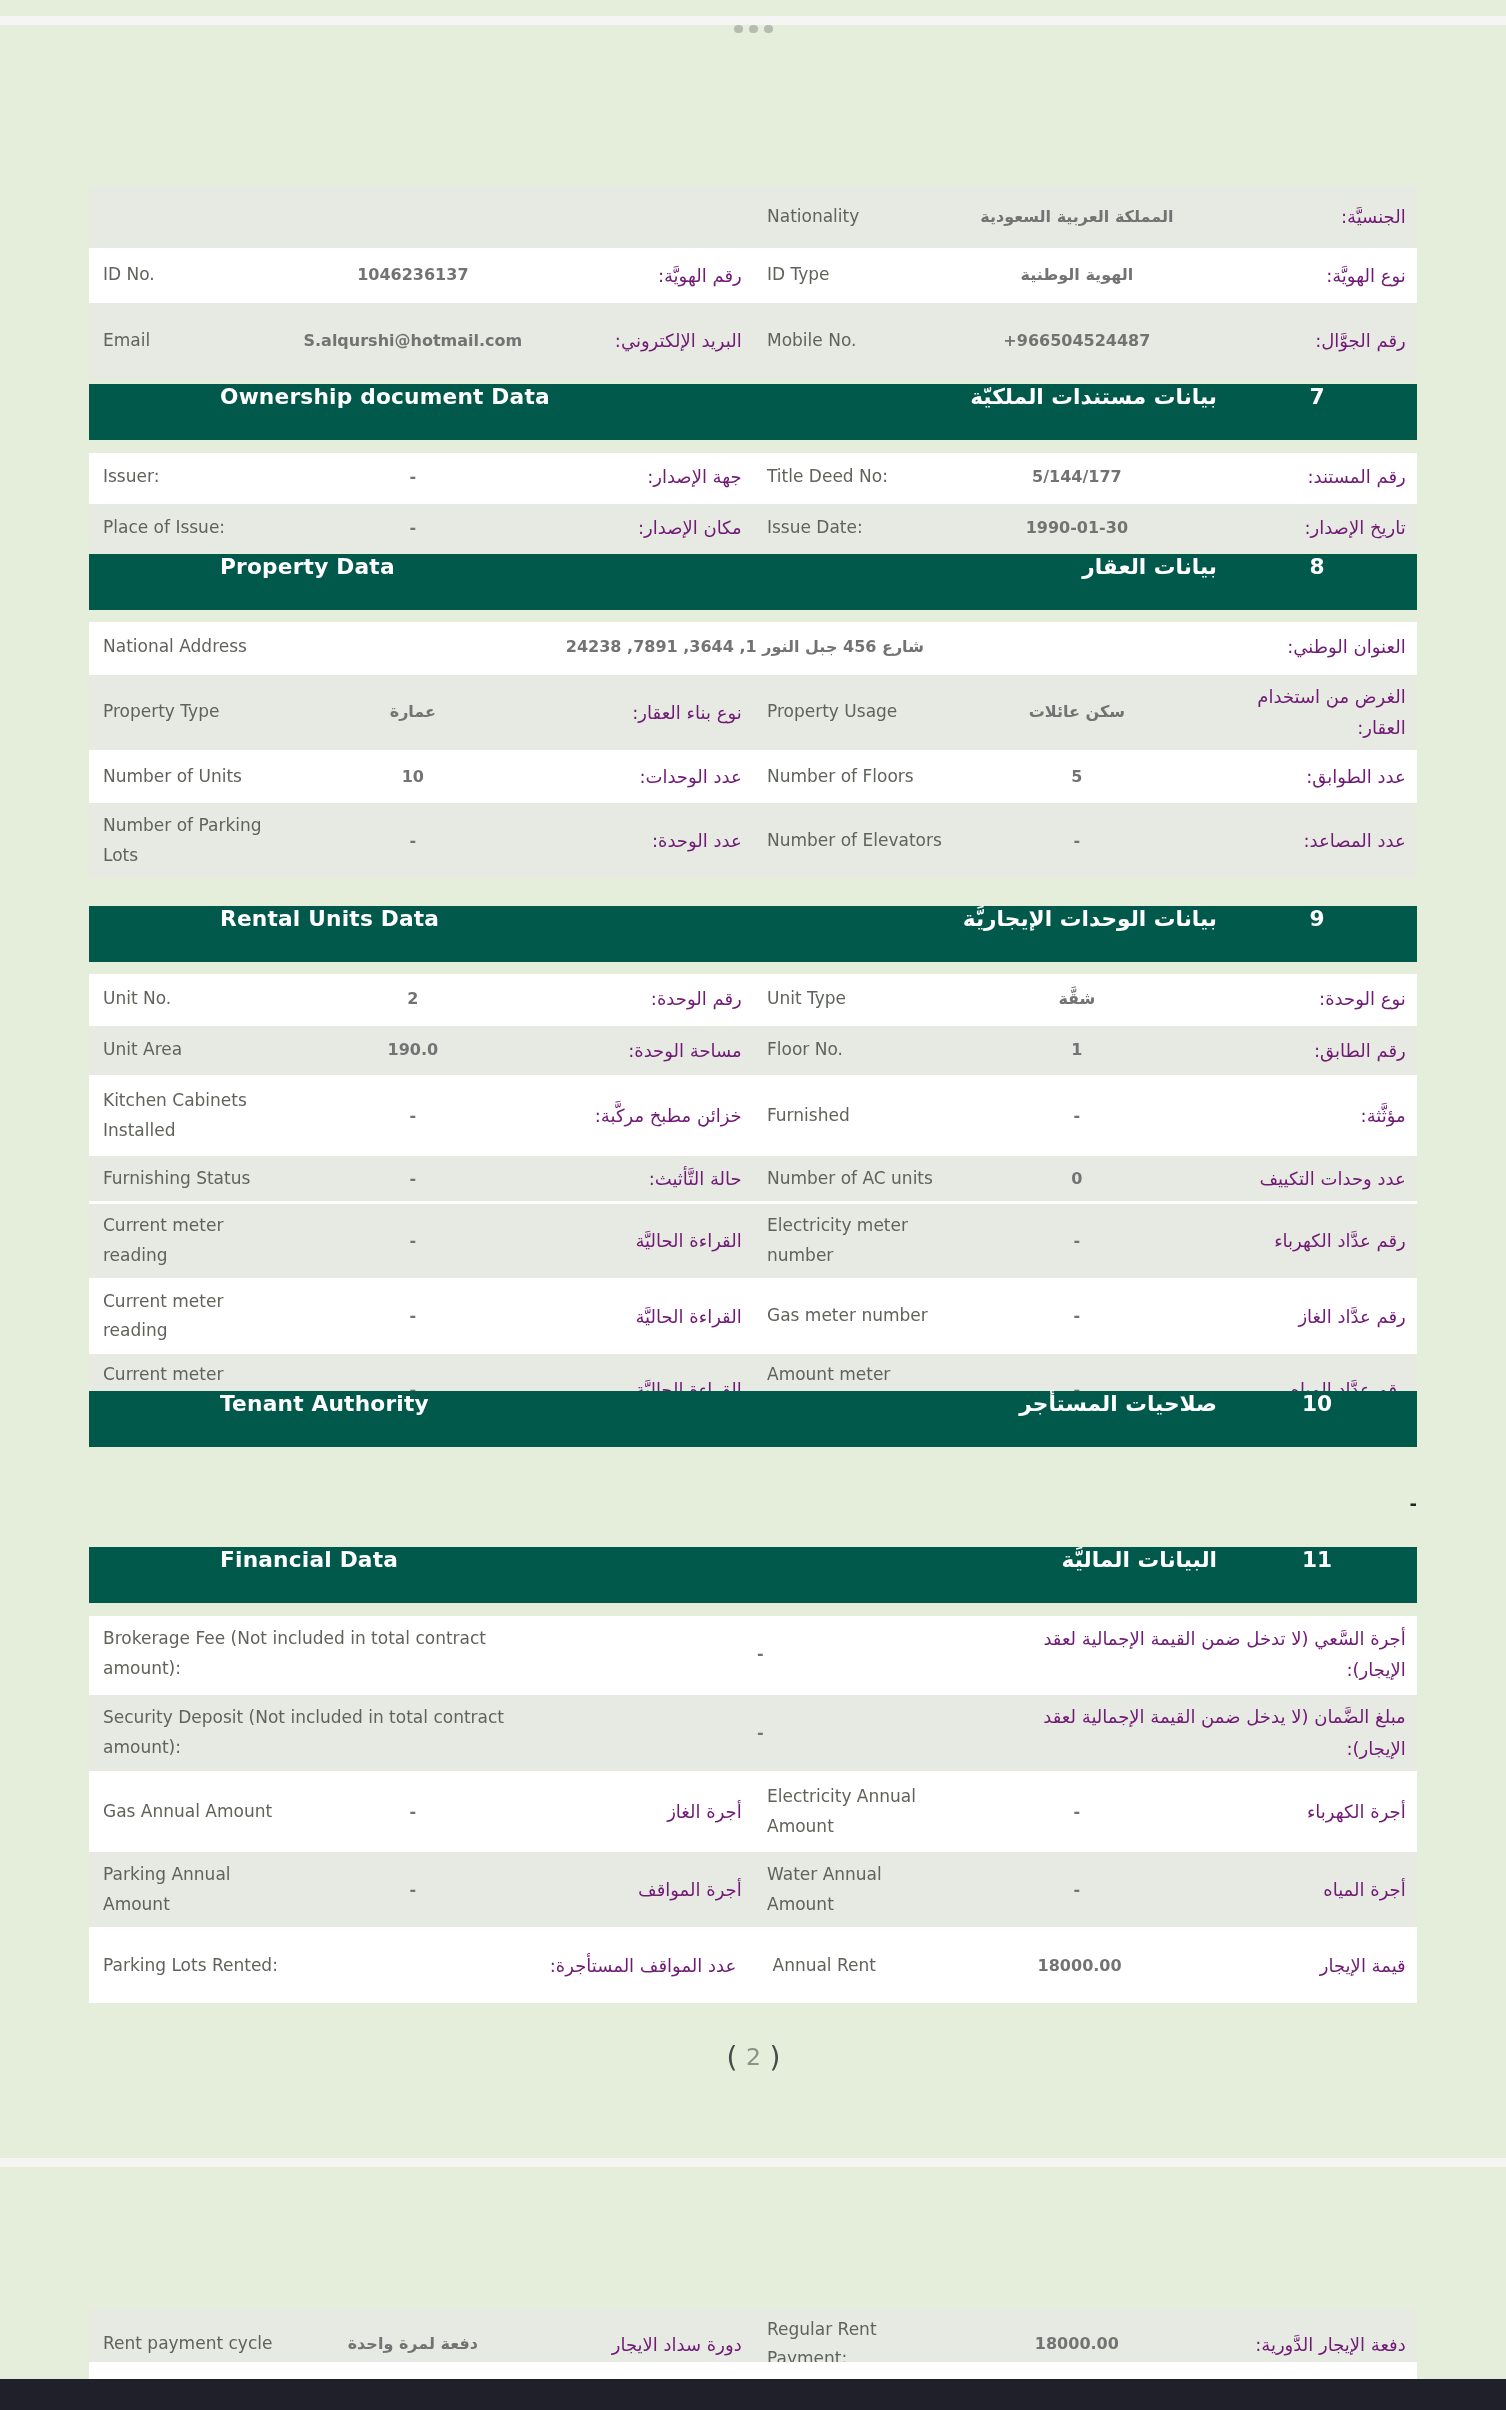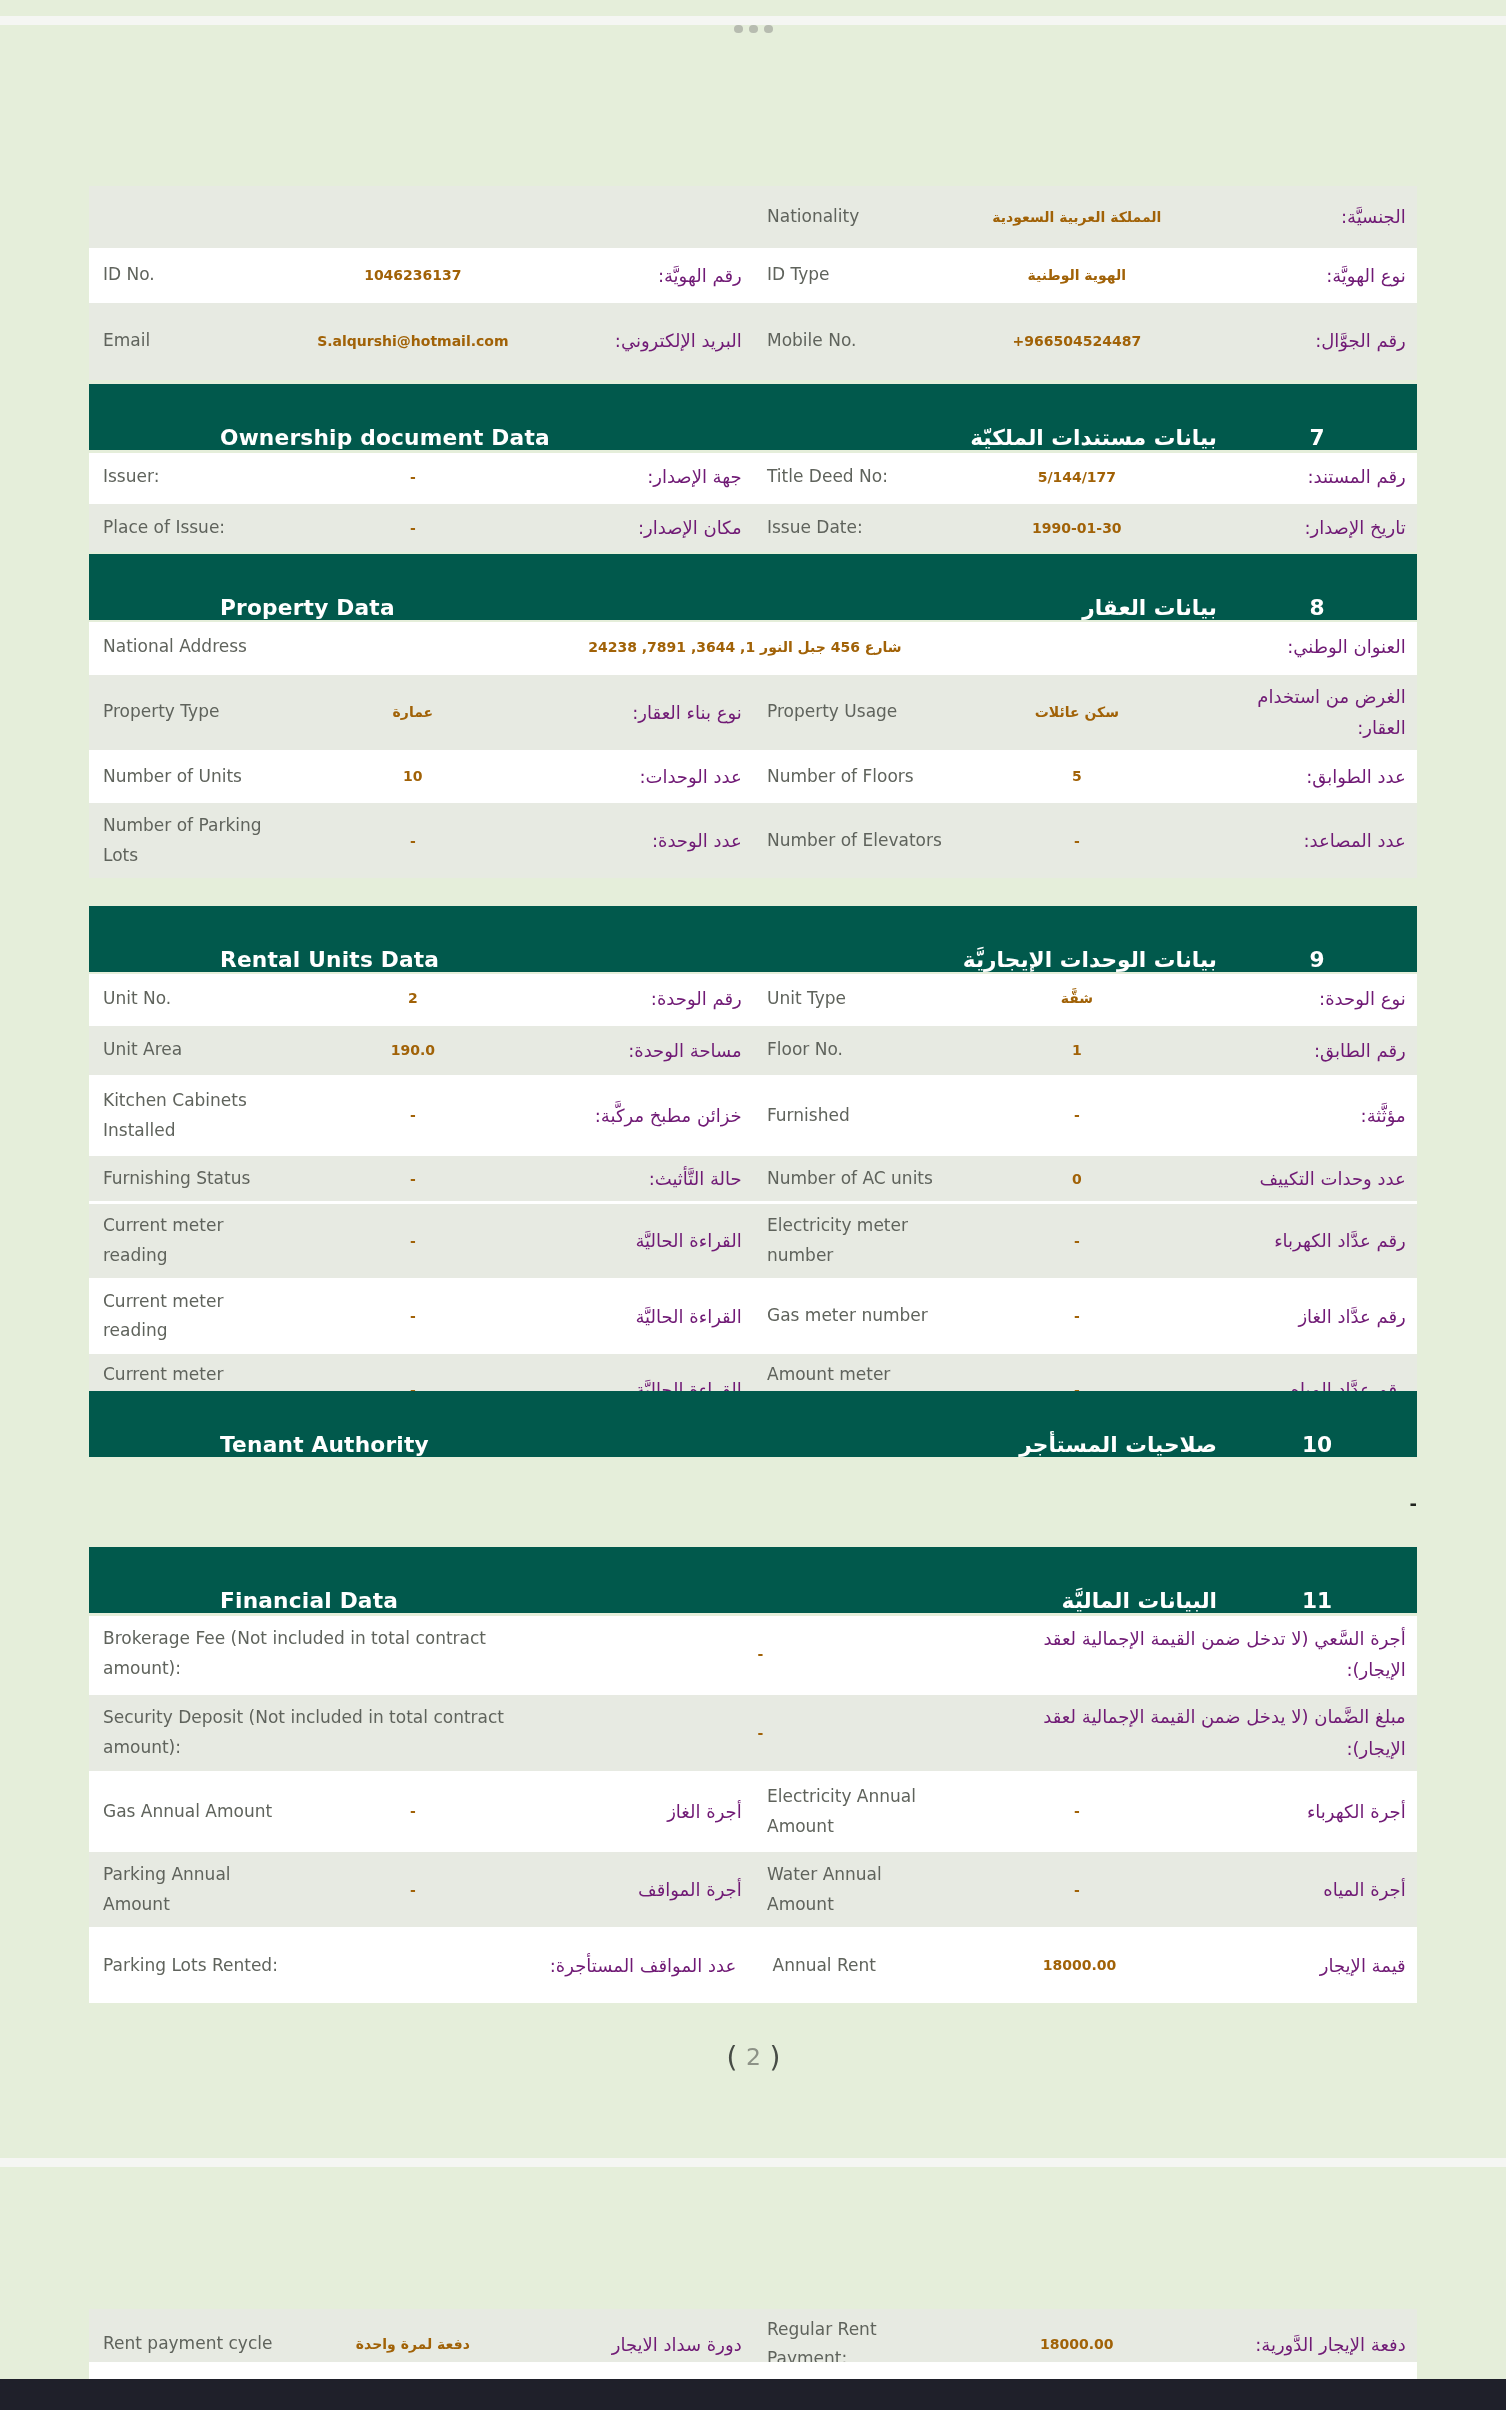--- a/index.html
+++ b/index.html
@@ -17,40 +17,40 @@
   .dots { position:absolute; top:24.5px; left:0; width:1507px; display:flex; justify-content:center; gap:6.6px; }
   .dots i { width:8.5px; height:8.5px; border-radius:50%; background:#b7bcb0; }
 
   .tbl { position:absolute; left:89px; width:1328px; background:#ffffff; }
   .row { display:flex; background:#ffffff; align-items:stretch; }
   .row + .row { margin-top:2.8px; }
   .row.gray { background:#e7eae2; }
 
   .half { width:50%; display:flex; align-items:center; padding:5.6px 11.3px 5.6px 14px; }
   .en  { width:181px; flex:none; color:#5f635c; font-size:17px; line-height:1.75; }
-  .val { flex:1; text-align:center; font-weight:bold; color:#a16207; font-size:14px; line-height:1.75; }
+  .val { flex:1; text-align:center; font-weight:bold; color:#737373; font-size:16px; line-height:1.75; }
   .val > span { display:inline-block; max-width:235px; overflow-wrap:anywhere; }
   .ar  { width:200px; flex:none; direction:rtl; text-align:right; color:#701a75; font-size:18px; line-height:1.75; }
 
   .row.full { padding:5.6px 11.3px 5.6px 14px; align-items:center;justify-content:center; }
   .row.full .val > span { max-width:none; }
   .row.wide { padding:5.6px 11.3px 5.6px 14px; align-items:center; }
   .row.wide .en { width:419px; }
   .row.wide .ar { width:407px; }
   .row.wide .val > span { max-width:none; }
 
   .h66{min-height:62px} .h52{min-height:49px} .h82{min-height:77px}
   .h51{min-height:48px} .h53{min-height:50px} .h80{min-height:75px}
   .h48{min-height:45px} .h54{min-height:51px} .h79{min-height:74px}
   .h81{min-height:76px} .h56{min-height:53px}
   .h78top{min-height:73px; align-items:flex-start; padding-top:14px;gap:11px;}
 
   .sec {
-    position:absolute; left:89px; width:1328px; height:66px;
-    background:#01594c; color:#ffffff; display:flex; align-items:flex-end;
+    position:absolute; left:89px; width:1328px; height:56px;
+    background:#01594c; color:#ffffff; display:flex; align-items:flex-start;
     font-weight:bold;
   }
   .sec .en-t { margin-left:131px; font-size:21.7px; letter-spacing:0.2px; }
   .sec .sp { flex:1; }
   .sec .ar-t { font-size:21.7px; direction:rtl; }
   .sec .num { width:200px; flex:none; text-align:center; font-size:21.7px; }
 
   #t1{top:186px} #h7{top:384px} #t7{top:453px} #h8{top:554px} #t8{top:622px}
   #h9{top:906px} #t9{top:974px} #h10{top:1391px} #h11{top:1547px} #t11{top:1616px}
 

